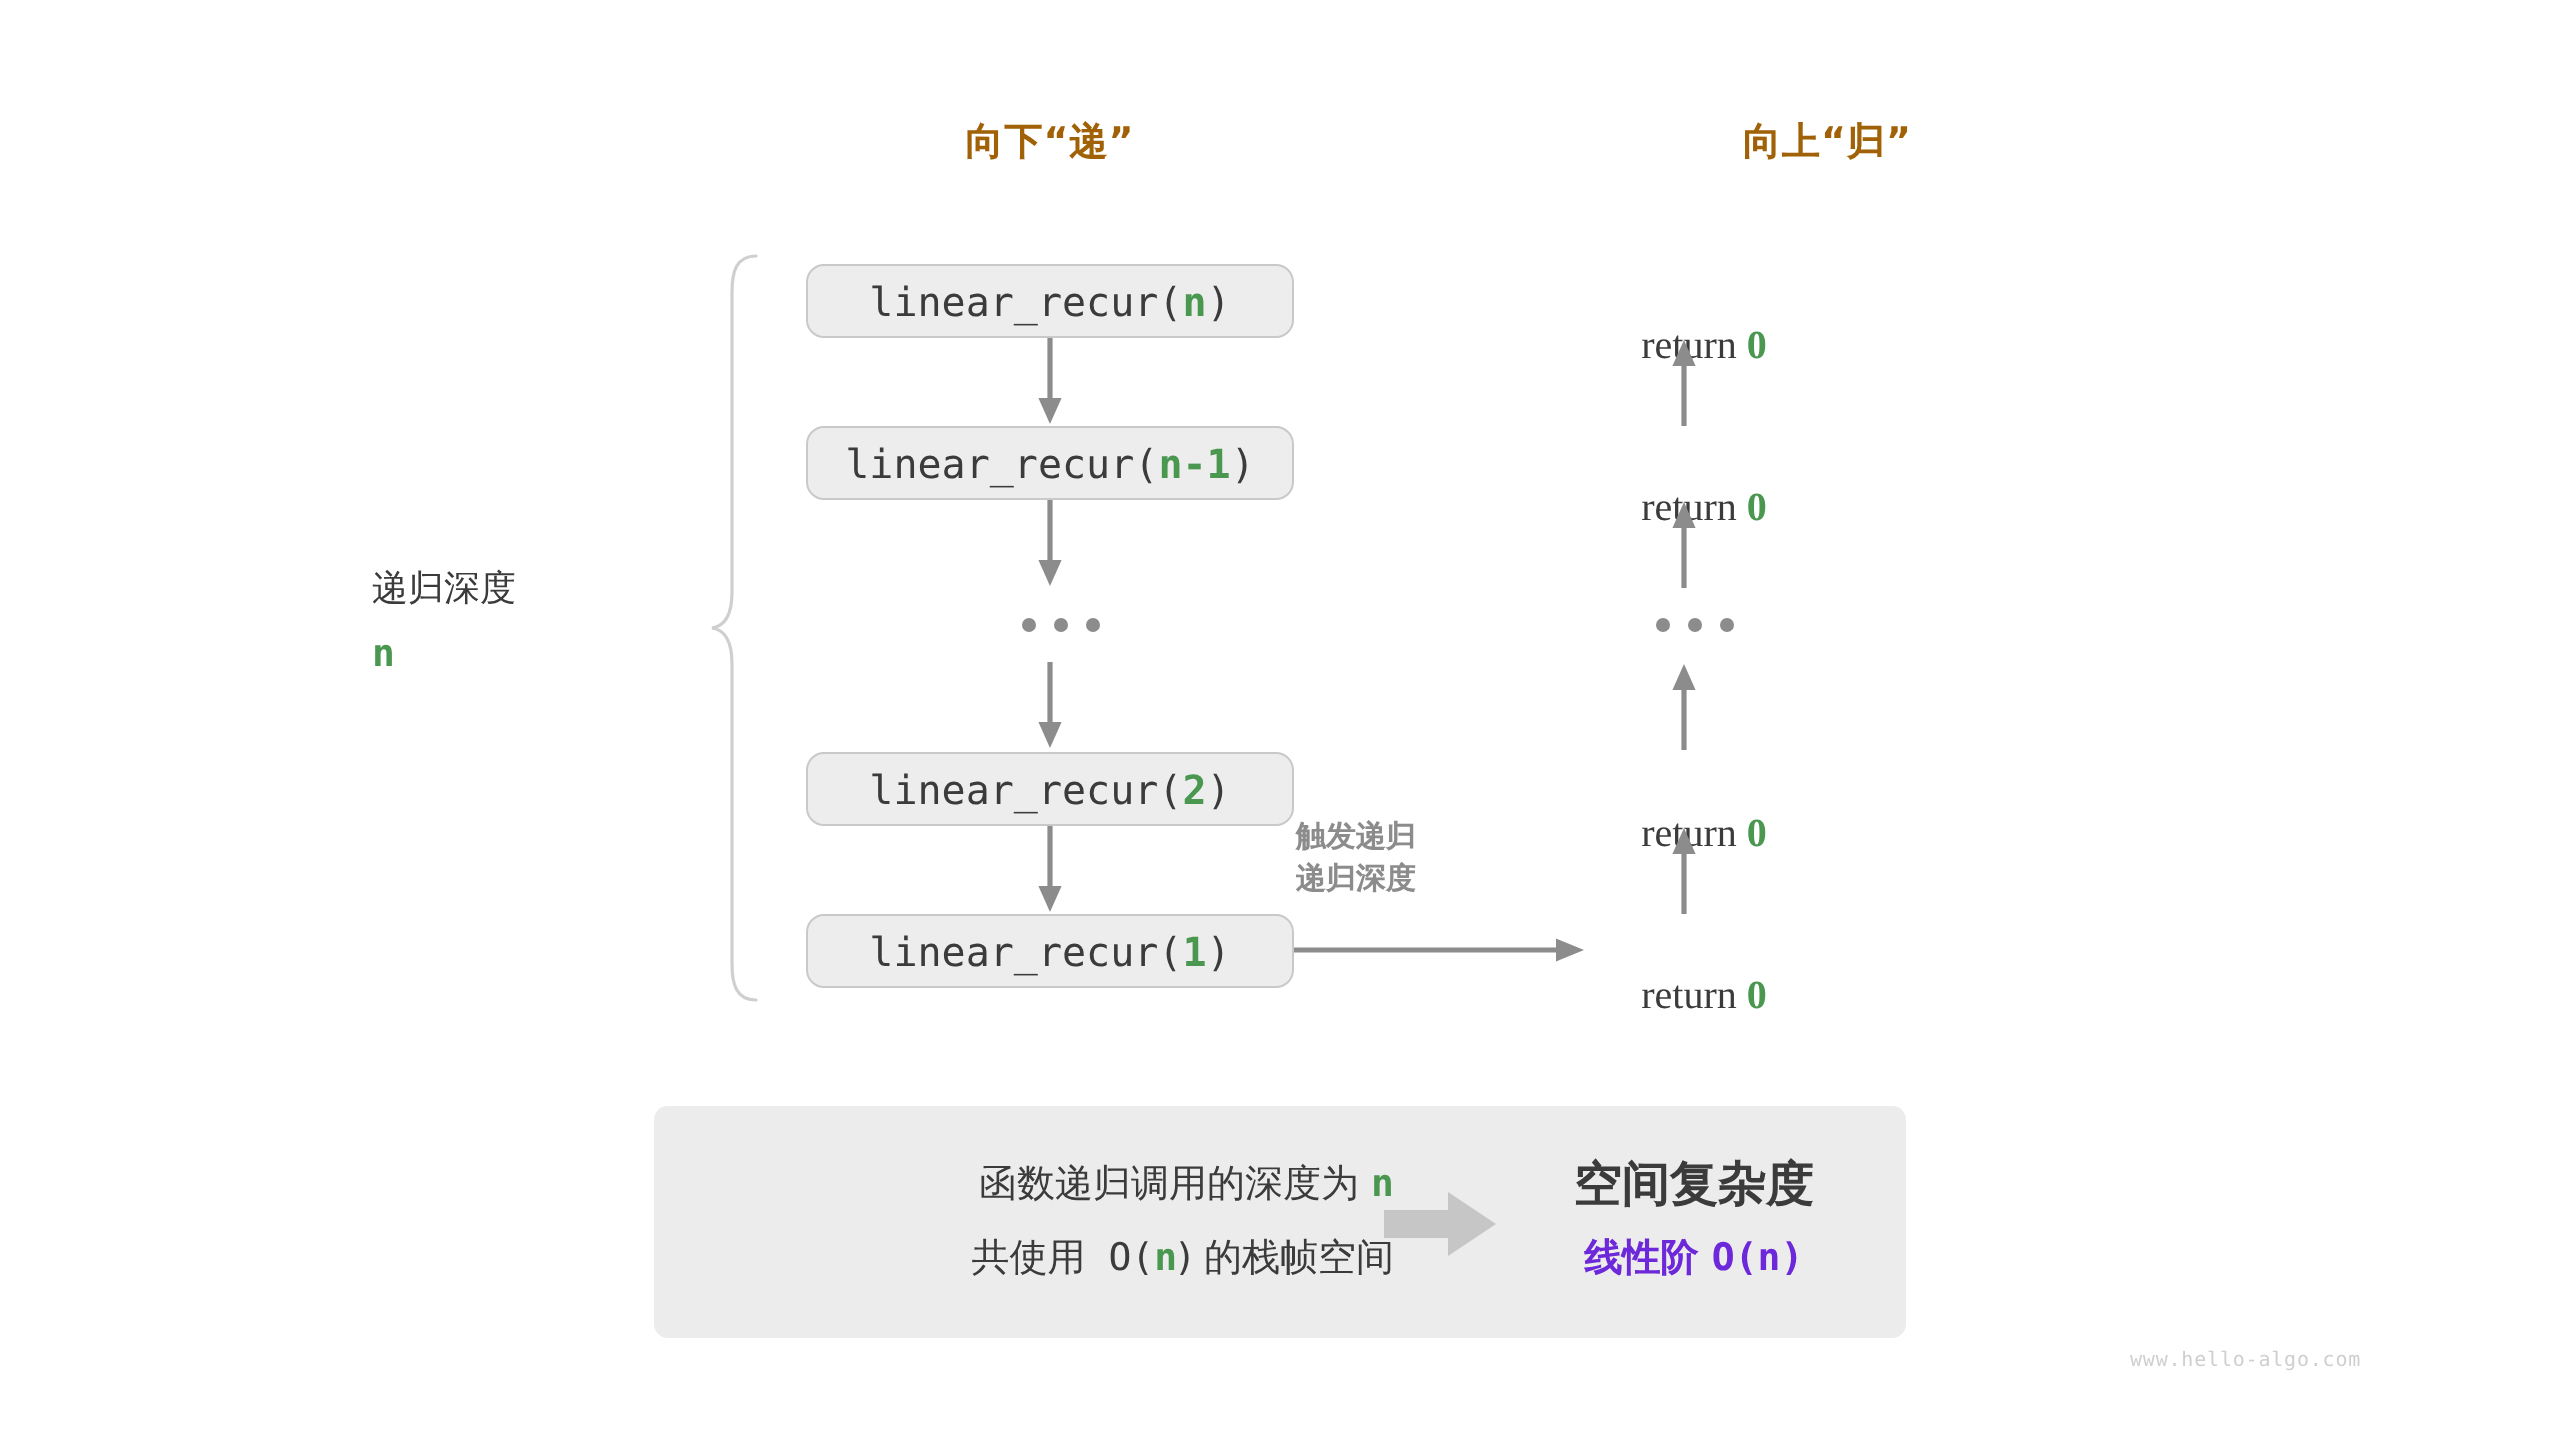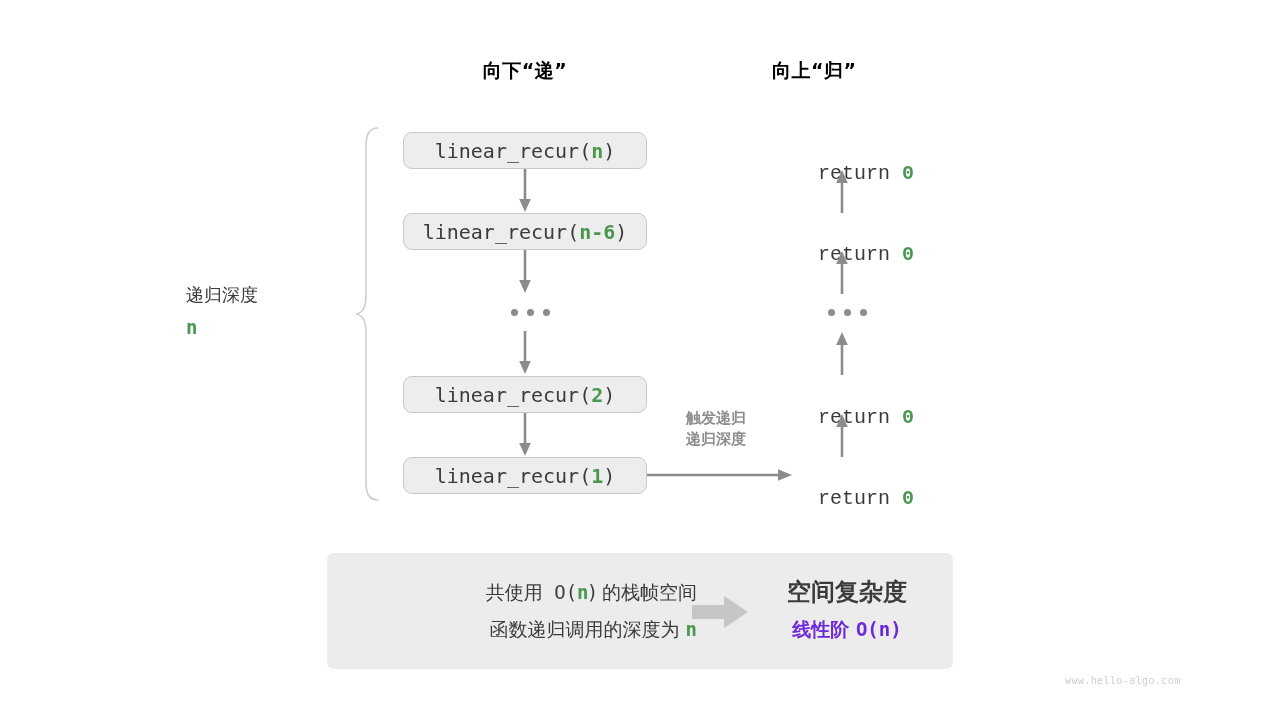--- a/index.html
+++ b/index.html
@@ -20,26 +20,26 @@
     width: 1280px;
     height: 720px;
   }
 
   
   .col-header {
     position: absolute;
     font-family: "DejaVu Sans", "Liberation Sans", sans-serif;
     font-size: 19px;
     font-weight: bold;
-    color: #000000;
+    color: #a16207;
     white-space: nowrap;
     letter-spacing: 0.5px;
   }
   #hdr-down { left: 455px; top: 58px; width: 140px; text-align: center; }
-  #hdr-up   { left: 772px; top: 58px; width: 140px; text-align: left; }
+  #hdr-up   { left: 816px; top: 58px; width: 140px; text-align: right; }
 
   
   .call-box {
     position: absolute;
     height: 37px;
     background: #ededed;
     border: 1.4px solid #c9c9c9;
     border-radius: 9px;
     display: flex;
     align-items: center;
@@ -54,21 +54,21 @@
   .call-box .arg { color: #4a9750; font-weight: bold; }
 
   #box-n    { left: 403px; top: 132px; width: 244px; }
   #box-nm1  { left: 403px; top: 213px; width: 244px; }
   #box-2    { left: 403px; top: 376px; width: 244px; }
   #box-1    { left: 403px; top: 457px; width: 244px; }
 
   
   .ret-label {
     position: absolute;
-    font-family: Liberation Mono, monospace;
+    font-family: Liberation Serif, serif;
     font-size: 20px;
     color: #3b3b3b;
     white-space: pre;
     text-align: center;
     width: 220px;
   }
   .ret-label .val { color: #4a9750; font-weight: bold; }
   #ret-1 { left: 732px; top: 139px; }
   #ret-2 { left: 732px; top: 220px; }
   #ret-3 { left: 732px; top: 383px; }
@@ -129,21 +129,20 @@
     line-height: 26px;
     margin-top: 6px;
   }
 
   
   #terminate-note {
     position: absolute;
     left: 648px;
     top: 408px;
     width: 136px;
-    text-align: center;
     font-family: "DejaVu Sans", "Liberation Sans", sans-serif;
     font-size: 15px;
     font-weight: bold;
     color: #8c8c8c;
     line-height: 21px;
   }
   #h-arrow {
     position: absolute;
     left: 647px;
     top: 466px;
@@ -252,21 +251,21 @@
   </div>
 
   <div class="v-arrow" style="left:516px; top:169px;">
     <svg width="18" height="44" viewBox="0 0 18 44">
       <line x1="9" y1="0" x2="9" y2="31" stroke="#8c8c8c" stroke-width="2.6"></line>
       <path d="M9 43 L3.2 30 L14.8 30 Z" fill="#8c8c8c"></path>
     </svg>
   </div>
 
   <div class="call-box" id="box-nm1">
-    <span>linear_recur(</span><span class="arg">n-6</span><span>)</span>
+    <span>linear_recur(</span><span class="arg">n-1</span><span>)</span>
   </div>
 
   <div class="v-arrow" style="left:516px; top:250px;">
     <svg width="18" height="44" viewBox="0 0 18 44">
       <line x1="9" y1="0" x2="9" y2="31" stroke="#8c8c8c" stroke-width="2.6"></line>
       <path d="M9 43 L3.2 30 L14.8 30 Z" fill="#8c8c8c"></path>
     </svg>
   </div>
 
   <div class="dots" id="dots-left">
@@ -355,22 +354,22 @@
     </svg>
   </div>
 
   <div class="ret-label" id="ret-4">
     <span>return </span><span class="val">0</span>
   </div>
 
   <div id="summary-panel">
 
     <div id="summary-left">
+      <div><span>函数递归调用的深度为 </span><span class="nvar">n</span></div>
       <div><span class="mono">共使用 O(</span><span class="nvar">n</span><span>) 的栈帧空间</span></div>
-      <div><span>函数递归调用的深度为 </span><span class="nvar">n</span></div>
     </div>
 
     <div id="block-arrow">
       <svg width="60" height="34" viewBox="0 0 60 34">
         <path d="M2 10 L34 10 L34 1 L58 17 L34 33 L34 24 L2 24 Z" fill="#c6c6c6"></path>
       </svg>
     </div>
 
     <div id="summary-right">
       <span class="title">空间复杂度</span>

